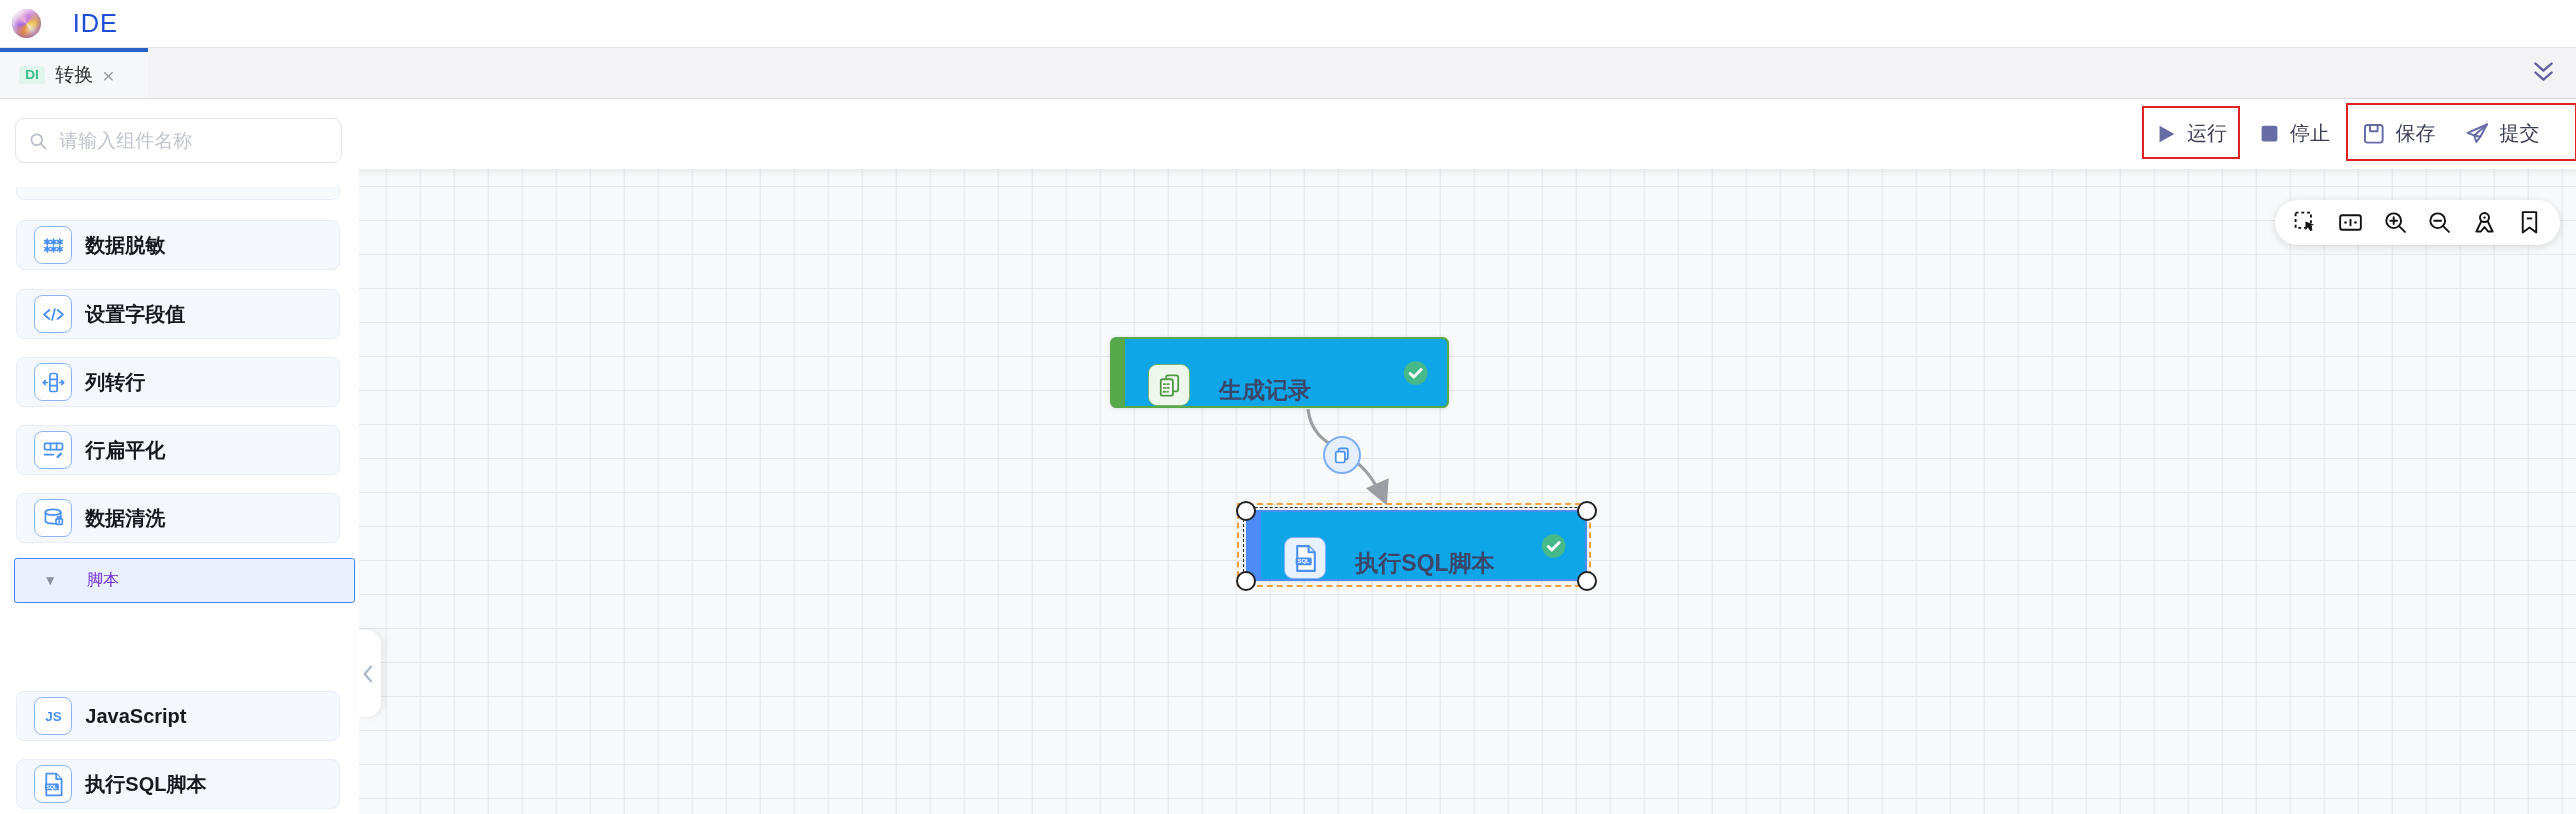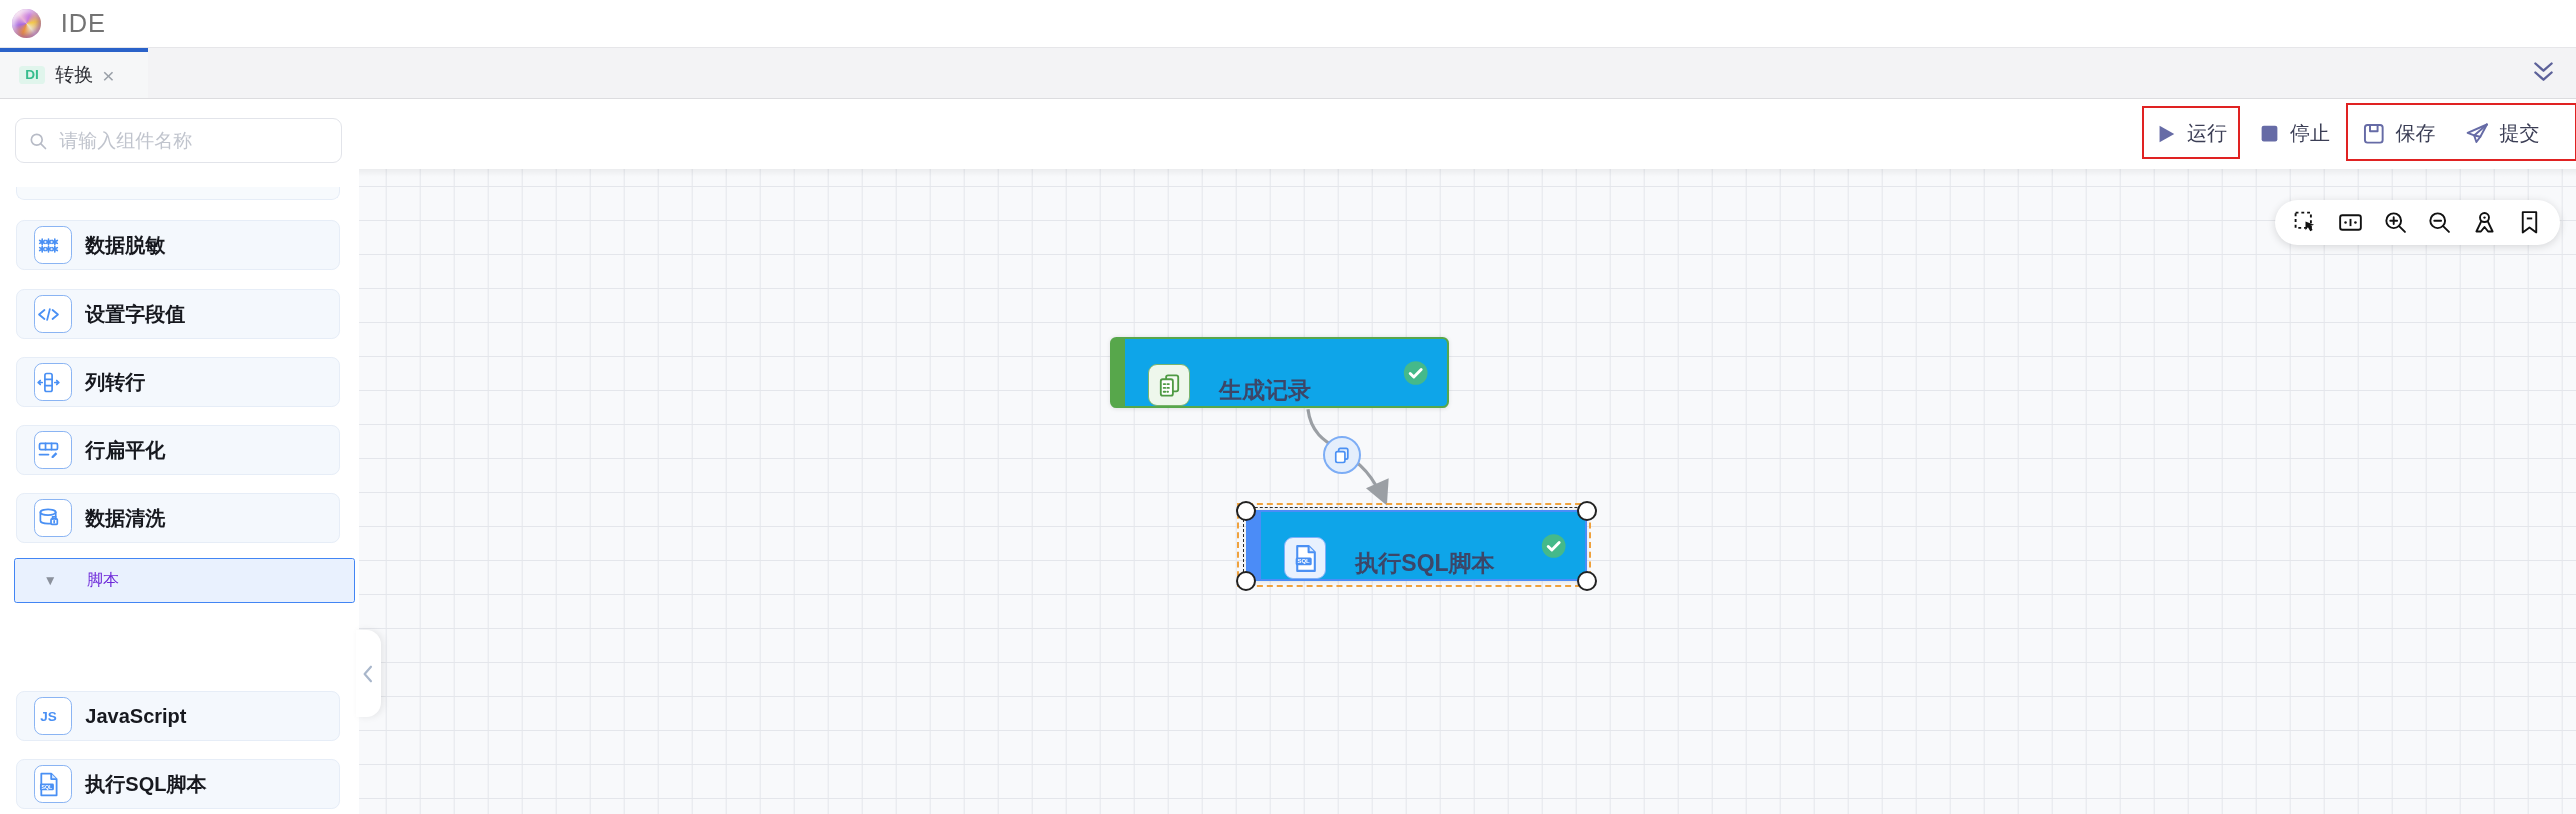--- a/index.html
+++ b/index.html
@@ -7,21 +7,21 @@
     width:2576px;height:815px;overflow:hidden;position:relative;
     font-family:"Liberation Sans",sans-serif;background:#fff;
     -webkit-font-smoothing:antialiased;
   }
   
   .header{position:absolute;left:0;top:0;width:2576px;height:47px;background:#fff;
     border-bottom:0.9px solid #e6e6e9;display:flex;align-items:center;z-index:6;}
   .logo{width:29px;height:29px;border-radius:50%;margin-left:11.8px;
     background:conic-gradient(from 20deg,#c77be0,#f3c84a,#f0e6c8,#e8903f,#a86ae0,#e9b0d8,#c77be0);
     box-shadow:inset -2.7px -2.7px 5.4px rgba(120,40,160,.55), inset 2.7px 2.7px 5.4px rgba(255,255,255,.8);}
-  .app-title{margin-left:20px;font-size:25.4px;color:#737373;letter-spacing:0.9px;}
+  .app-title{margin-left:32px;font-size:25.4px;color:#1d4ed8;letter-spacing:0.9px;}
   
   .tabbar{position:absolute;left:0;top:48px;width:2576px;height:50px;background:#f3f3f5;
     border-bottom:0.9px solid #dcdcdf;z-index:6;}
   .tab-active{position:absolute;left:0;top:0;width:148px;height:50px;background:#f6f7f8;
     border-top:4.5px solid #2a62c9;box-sizing:border-box;display:flex;align-items:center;}
   .di-badge{margin-left:19px;background:#e0f5ec;color:#36bd8d;font-size:13.6px;font-weight:bold;
     border-radius:3.6px;padding:2.7px 6.3px;line-height:1;}
   .tab-label{margin-left:10px;font-size:19px;color:#2c2d33;}
   .tab-close{margin-left:9px;font-size:21px;color:#9aa0a8;line-height:1;cursor:pointer;}
   .tab-collapse{position:absolute;right:16.3px;top:8.2px;width:33px;height:33px;display:flex;
@@ -37,21 +37,21 @@
   .searchbox{position:absolute;left:14.5px;top:19px;width:327px;height:45px;border:1.4px solid #e2e4ea;
     border-radius:9px;box-sizing:border-box;display:flex;align-items:center;padding-left:12.7px;gap:9px;background:#fff;}
   .searchbox input{border:none;outline:none;font-size:19px;width:254px;color:#8b5cf6;background:transparent;
     font-family:"Liberation Sans",sans-serif;}
   .searchbox input::placeholder{color:#c0c4cd;}
   .comp-list{position:absolute;left:0;top:70px;width:356px;height:646px;overflow:hidden;}
   .s-item{position:absolute;left:16.3px;width:324px;height:50px;background:#f4f8fd;border:0.9px solid #e6edf7;
     border-radius:8.2px;box-sizing:border-box;display:flex;align-items:center;padding-left:17px;gap:13px;cursor:grab;}
   .s-item .lbl{font-size:20px;font-weight:700;color:#17191f;}
   .ibox{width:38px;height:38px;background:#fff;border:1.8px solid #8ab4f3;border-radius:8.2px;box-sizing:border-box;
-    display:flex;align-items:center;flex:0 0 auto;}
+    display:flex;align-items:center;justify-content:center;flex:0 0 auto;}
   .ibox svg{display:block;}
   .partial{position:absolute;left:16.3px;top:18px;width:324px;height:12.7px;background:#f7fafd;
     border:0.9px solid #e6edf7;border-top:none;border-radius:0 0 8.2px 8.2px;box-sizing:border-box;}
   .sec-head{position:absolute;left:13.6px;top:389px;width:341px;height:45px;background:#e9f1fe;
     border:1.8px solid #4285f4;border-radius:2.7px;box-sizing:border-box;display:flex;align-items:center;cursor:pointer;}
   .sec-head .tri{margin-left:29px;font-size:13.6px;color:#8b919c;}
   .sec-head .lbl{margin-left:30px;font-size:16px;font-weight:500;color:#6d28d9;}
   .collapse-handle{position:absolute;left:356px;top:630px;width:24.5px;height:87px;background:#fff;
     border-radius:0 14.5px 14.5px 0;box-shadow:2.7px 0 7.3px rgba(0,0,0,.08);display:flex;align-items:center;
     justify-content:center;z-index:6;cursor:pointer;color:#a9b7cb;font-size:20px;}

